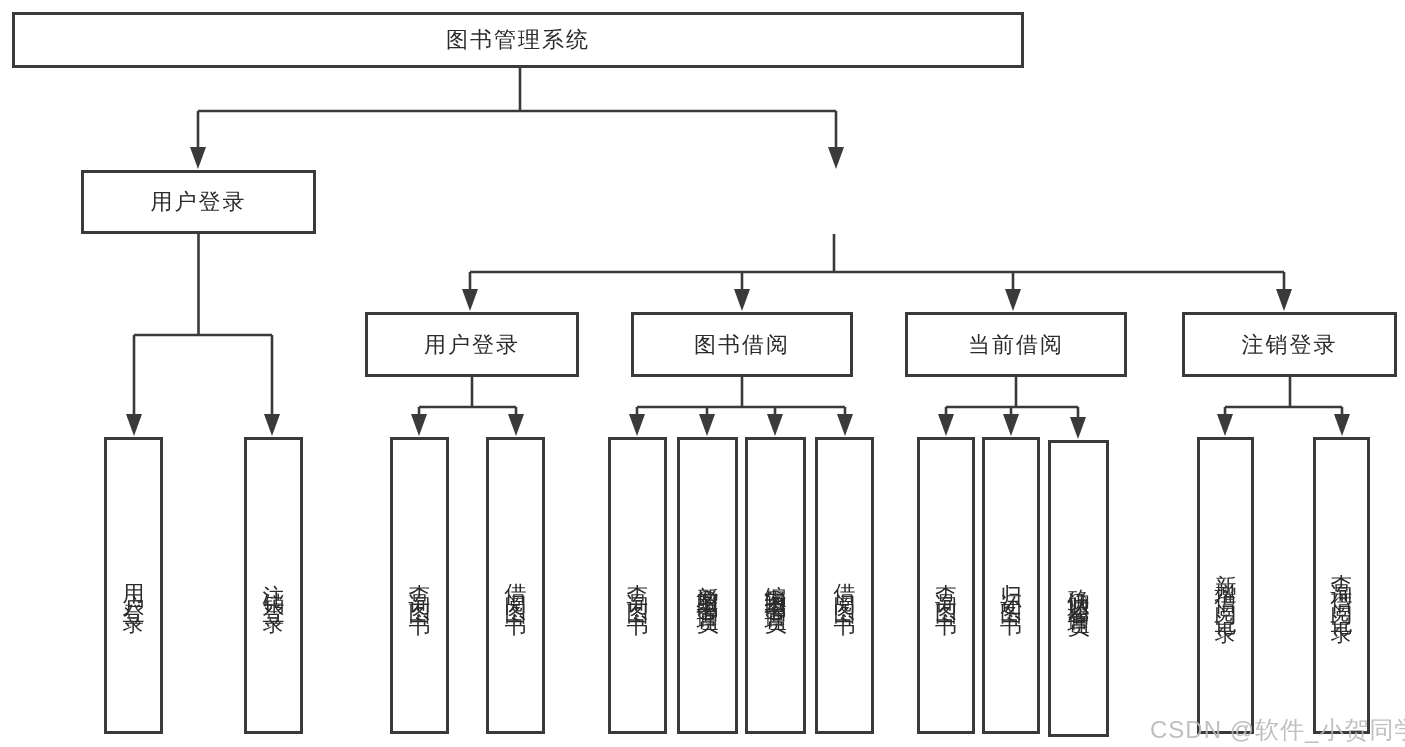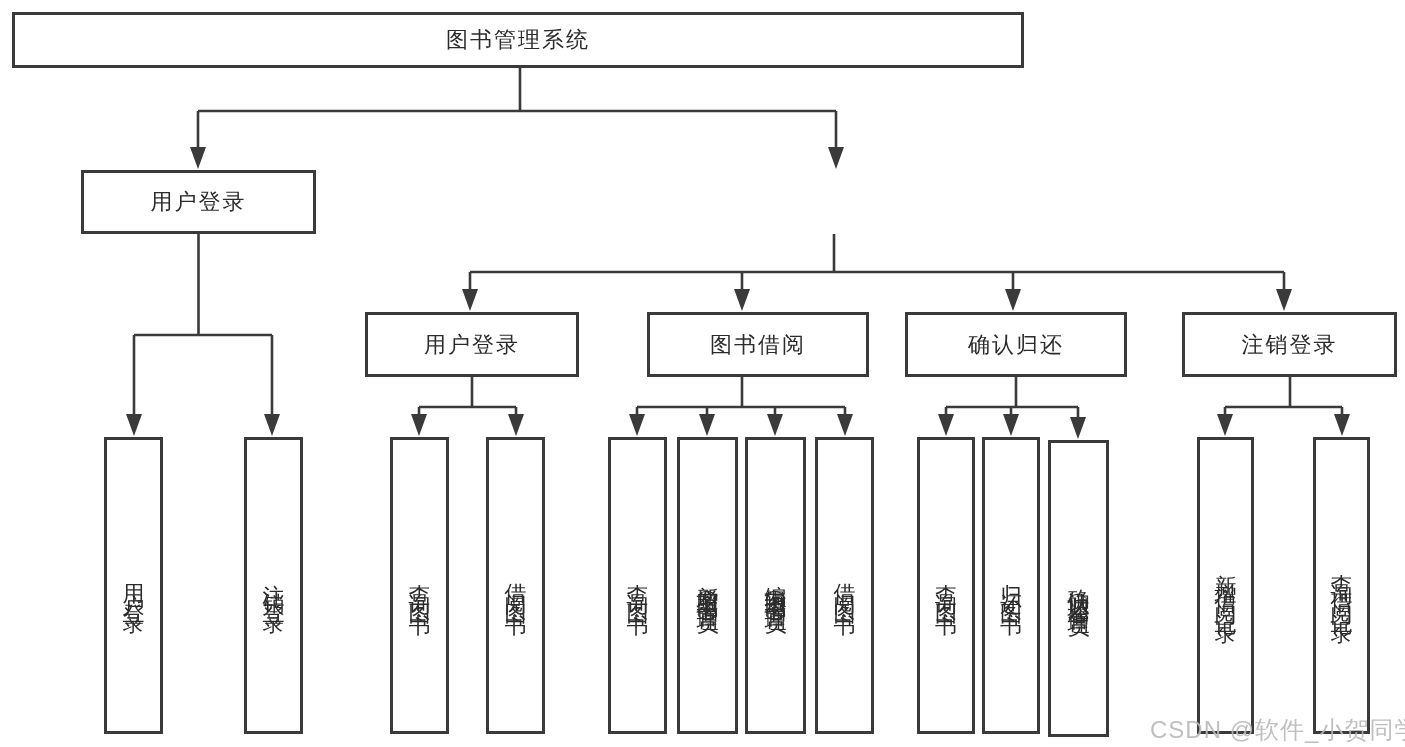--- a/index.html
+++ b/index.html
@@ -91,25 +91,25 @@
     <span>图书管理系统</span>
   </div>
 
   <div class="node h" style="left:81px;top:170px;width:235px;height:64px">
     <span>用户登录</span>
   </div>
 
   <div class="node h" style="left:365px;top:312px;width:214px;height:65px">
     <span>用户登录</span>
   </div>
-  <div class="node h" style="left:647px;top:312px;width:222px;height:65px">
+  <div class="node h" style="left:631px;top:312px;width:222px;height:65px">
     <span>图书借阅</span>
   </div>
   <div class="node h" style="left:905px;top:312px;width:222px;height:65px">
-    <span>确认归还</span>
+    <span>当前借阅</span>
   </div>
   <div class="node h" style="left:1182px;top:312px;width:215px;height:65px">
     <span>注销登录</span>
   </div>
 
   <div class="node v" style="left:104px;top:437px;width:59px;height:297px">
     <span>用户登录</span>
   </div>
   <div class="node v" style="left:244px;top:437px;width:59px;height:297px">
     <span>注销登录</span>

